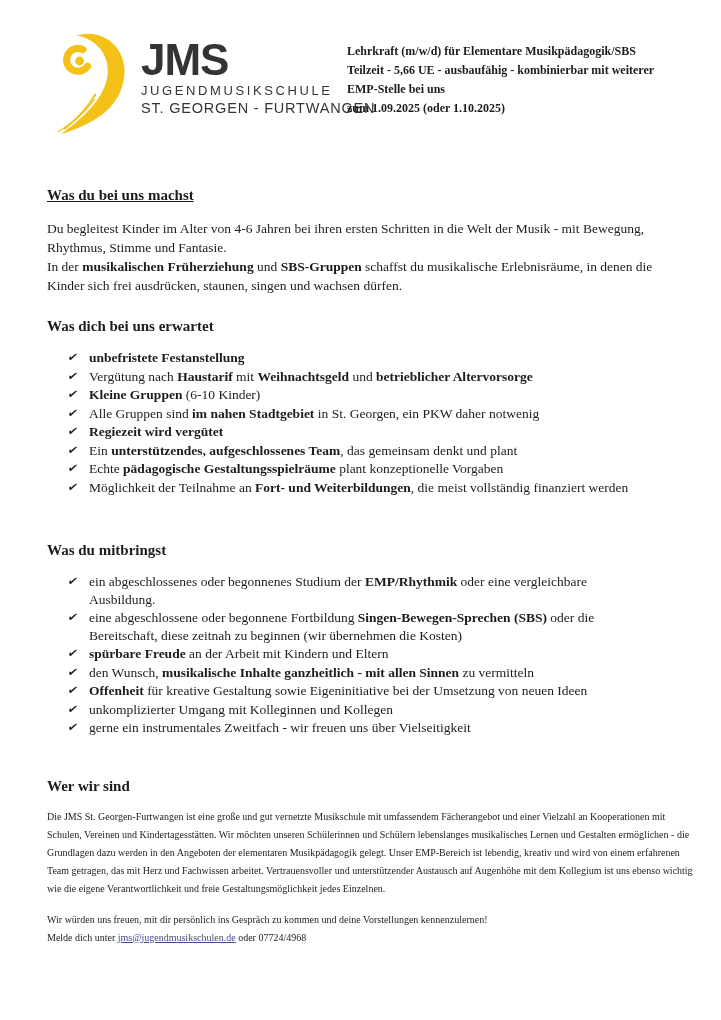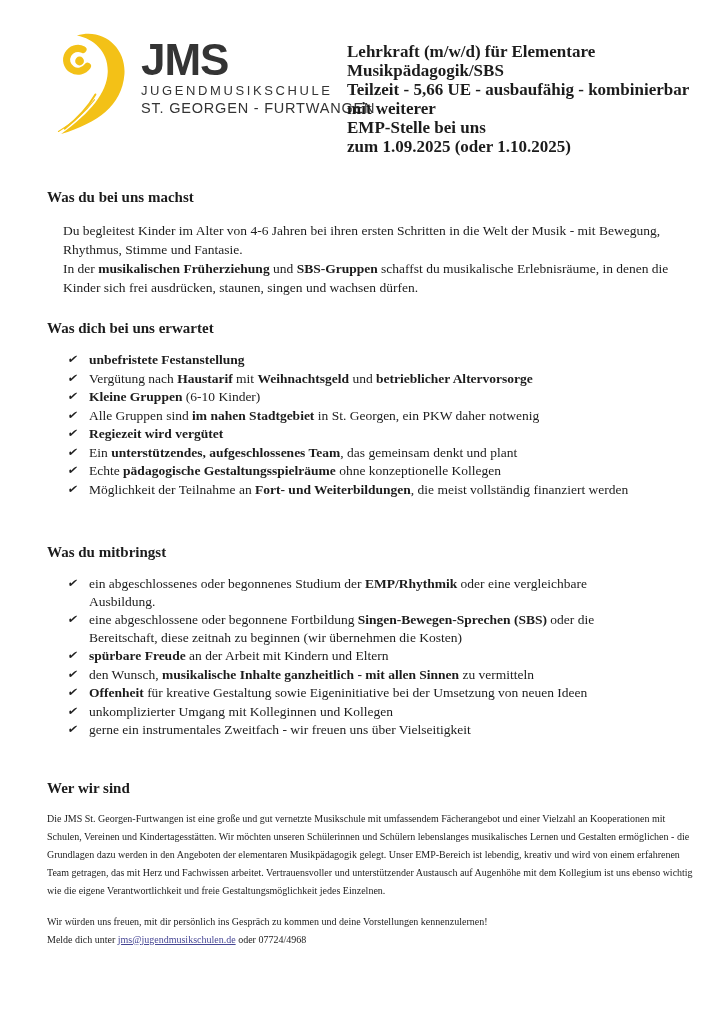--- a/index.html
+++ b/index.html
@@ -12,29 +12,29 @@
         padding:28px 28px 0 47px;border-radius:14px;}
   
   .top{display:flex;align-items:flex-start;}
   .logo{display:flex;align-items:flex-start;width:292px;flex-shrink:0;}
   .logo-swoosh{width:88px;height:110px;color:var(--accent,#F3C117);flex-shrink:0;}
   .logo-text{margin-left:6px;margin-top:12px;color:#343434;
              font-family:"Liberation Sans", sans-serif;white-space:nowrap;}
   .logo-abbr{font-size:44px;font-weight:bold;line-height:0.92;letter-spacing:-1px;}
   .logo-line1{font-size:13px;letter-spacing:2.6px;margin-top:3px;}
   .logo-line2{font-size:14.5px;letter-spacing:0.8px;margin-top:2px;}
-  .job-title{margin-left:8px;margin-top:14px;font-weight:bold;font-size:17px;
+  .job-title{margin-left:8px;margin-top:14px;font-weight:bold;font-size:12px;
              line-height:19px;width:370px;}
   
   h2{font-size:15px;font-weight:bold;margin:0;line-height:18px;}
-  .s1 h2{margin-top:32px;}
+  .s1 h2{margin-top:48px;text-decoration:underline;}
   .s2 h2{margin-top:22px;}
   .s3 h2{margin-top:45px;}
   .s4 h2{margin-top:40px;}
-  .para{font-size:13.5px;line-height:19px;margin-top:15px;max-width:648px;margin-left:16px;}
+  .para{font-size:13.5px;line-height:19px;margin-top:15px;max-width:648px;}
   .para2{font-size:10px;line-height:18px;margin-top:13px;max-width:648px;}
   ul.checklist{list-style:none;margin:14px 0 0 0;padding:0 0 0 21px;max-width:630px;}
   ul.checklist li{position:relative;padding-left:21px;font-size:13.5px;
                   line-height:17.5px;margin:0 0 1px 0;}
   .chk{position:absolute;left:0;top:0;font-family:"DejaVu Sans",sans-serif;
        font-size:11.5px;font-weight:bold;transform:skewX(-12deg);}
   .b{font-weight:bold;}
   .doc-link{color:var(--link,#474795);text-decoration:underline;}
 </style>
 </head>
@@ -72,21 +72,21 @@
 
   <section class="s2">
     <h2>Was dich bei uns erwartet</h2>
     <ul class="checklist">
       <li><span class="chk">✔</span><span><span class="b">unbefristete Festanstellung</span></span></li>
       <li><span class="chk">✔</span><span><span>Vergütung nach </span><span class="b">Haustarif</span><span> mit </span><span class="b">Weihnachtsgeld</span><span> und </span><span class="b">betrieblicher Altervorsorge</span></span></li>
       <li><span class="chk">✔</span><span><span class="b">Kleine Gruppen</span><span> (6-10 Kinder)</span></span></li>
       <li><span class="chk">✔</span><span><span>Alle Gruppen sind </span><span class="b">im nahen Stadtgebiet</span><span> in St. Georgen, ein PKW daher notwenig</span></span></li>
       <li><span class="chk">✔</span><span><span class="b">Regiezeit wird vergütet</span></span></li>
       <li><span class="chk">✔</span><span><span>Ein </span><span class="b">unterstützendes, aufgeschlossenes Team</span><span>, das gemeinsam denkt und plant</span></span></li>
-      <li><span class="chk">✔</span><span><span>Echte </span><span class="b">pädagogische Gestaltungsspielräume</span><span> ohne konzeptionelle Kollegen</span></span></li>
+      <li><span class="chk">✔</span><span><span>Echte </span><span class="b">pädagogische Gestaltungsspielräume</span><span> plant konzeptionelle Vorgaben</span></span></li>
       <li><span class="chk">✔</span><span><span>Möglichkeit der Teilnahme an </span><span class="b">Fort- und Weiterbildungen</span><span>, die meist vollständig finanziert werden</span></span></li>
     </ul>
   </section>
 
   <section class="s3">
     <h2>Was du mitbringst</h2>
     <ul class="checklist">
       <li><span class="chk">✔</span><span><span>ein abgeschlossenes oder begonnenes Studium der </span><span class="b">EMP/Rhythmik</span><span> oder eine vergleichbare</span><br><span>Ausbildung.</span></span></li>
       <li><span class="chk">✔</span><span><span>eine abgeschlossene oder begonnene Fortbildung </span><span class="b">Singen-Bewegen-Sprechen (SBS)</span><span> oder die</span><br><span>Bereitschaft, diese zeitnah zu beginnen (wir übernehmen die Kosten)</span></span></li>
       <li><span class="chk">✔</span><span><span class="b">spürbare Freude</span><span> an der Arbeit mit Kindern und Eltern</span></span></li>

